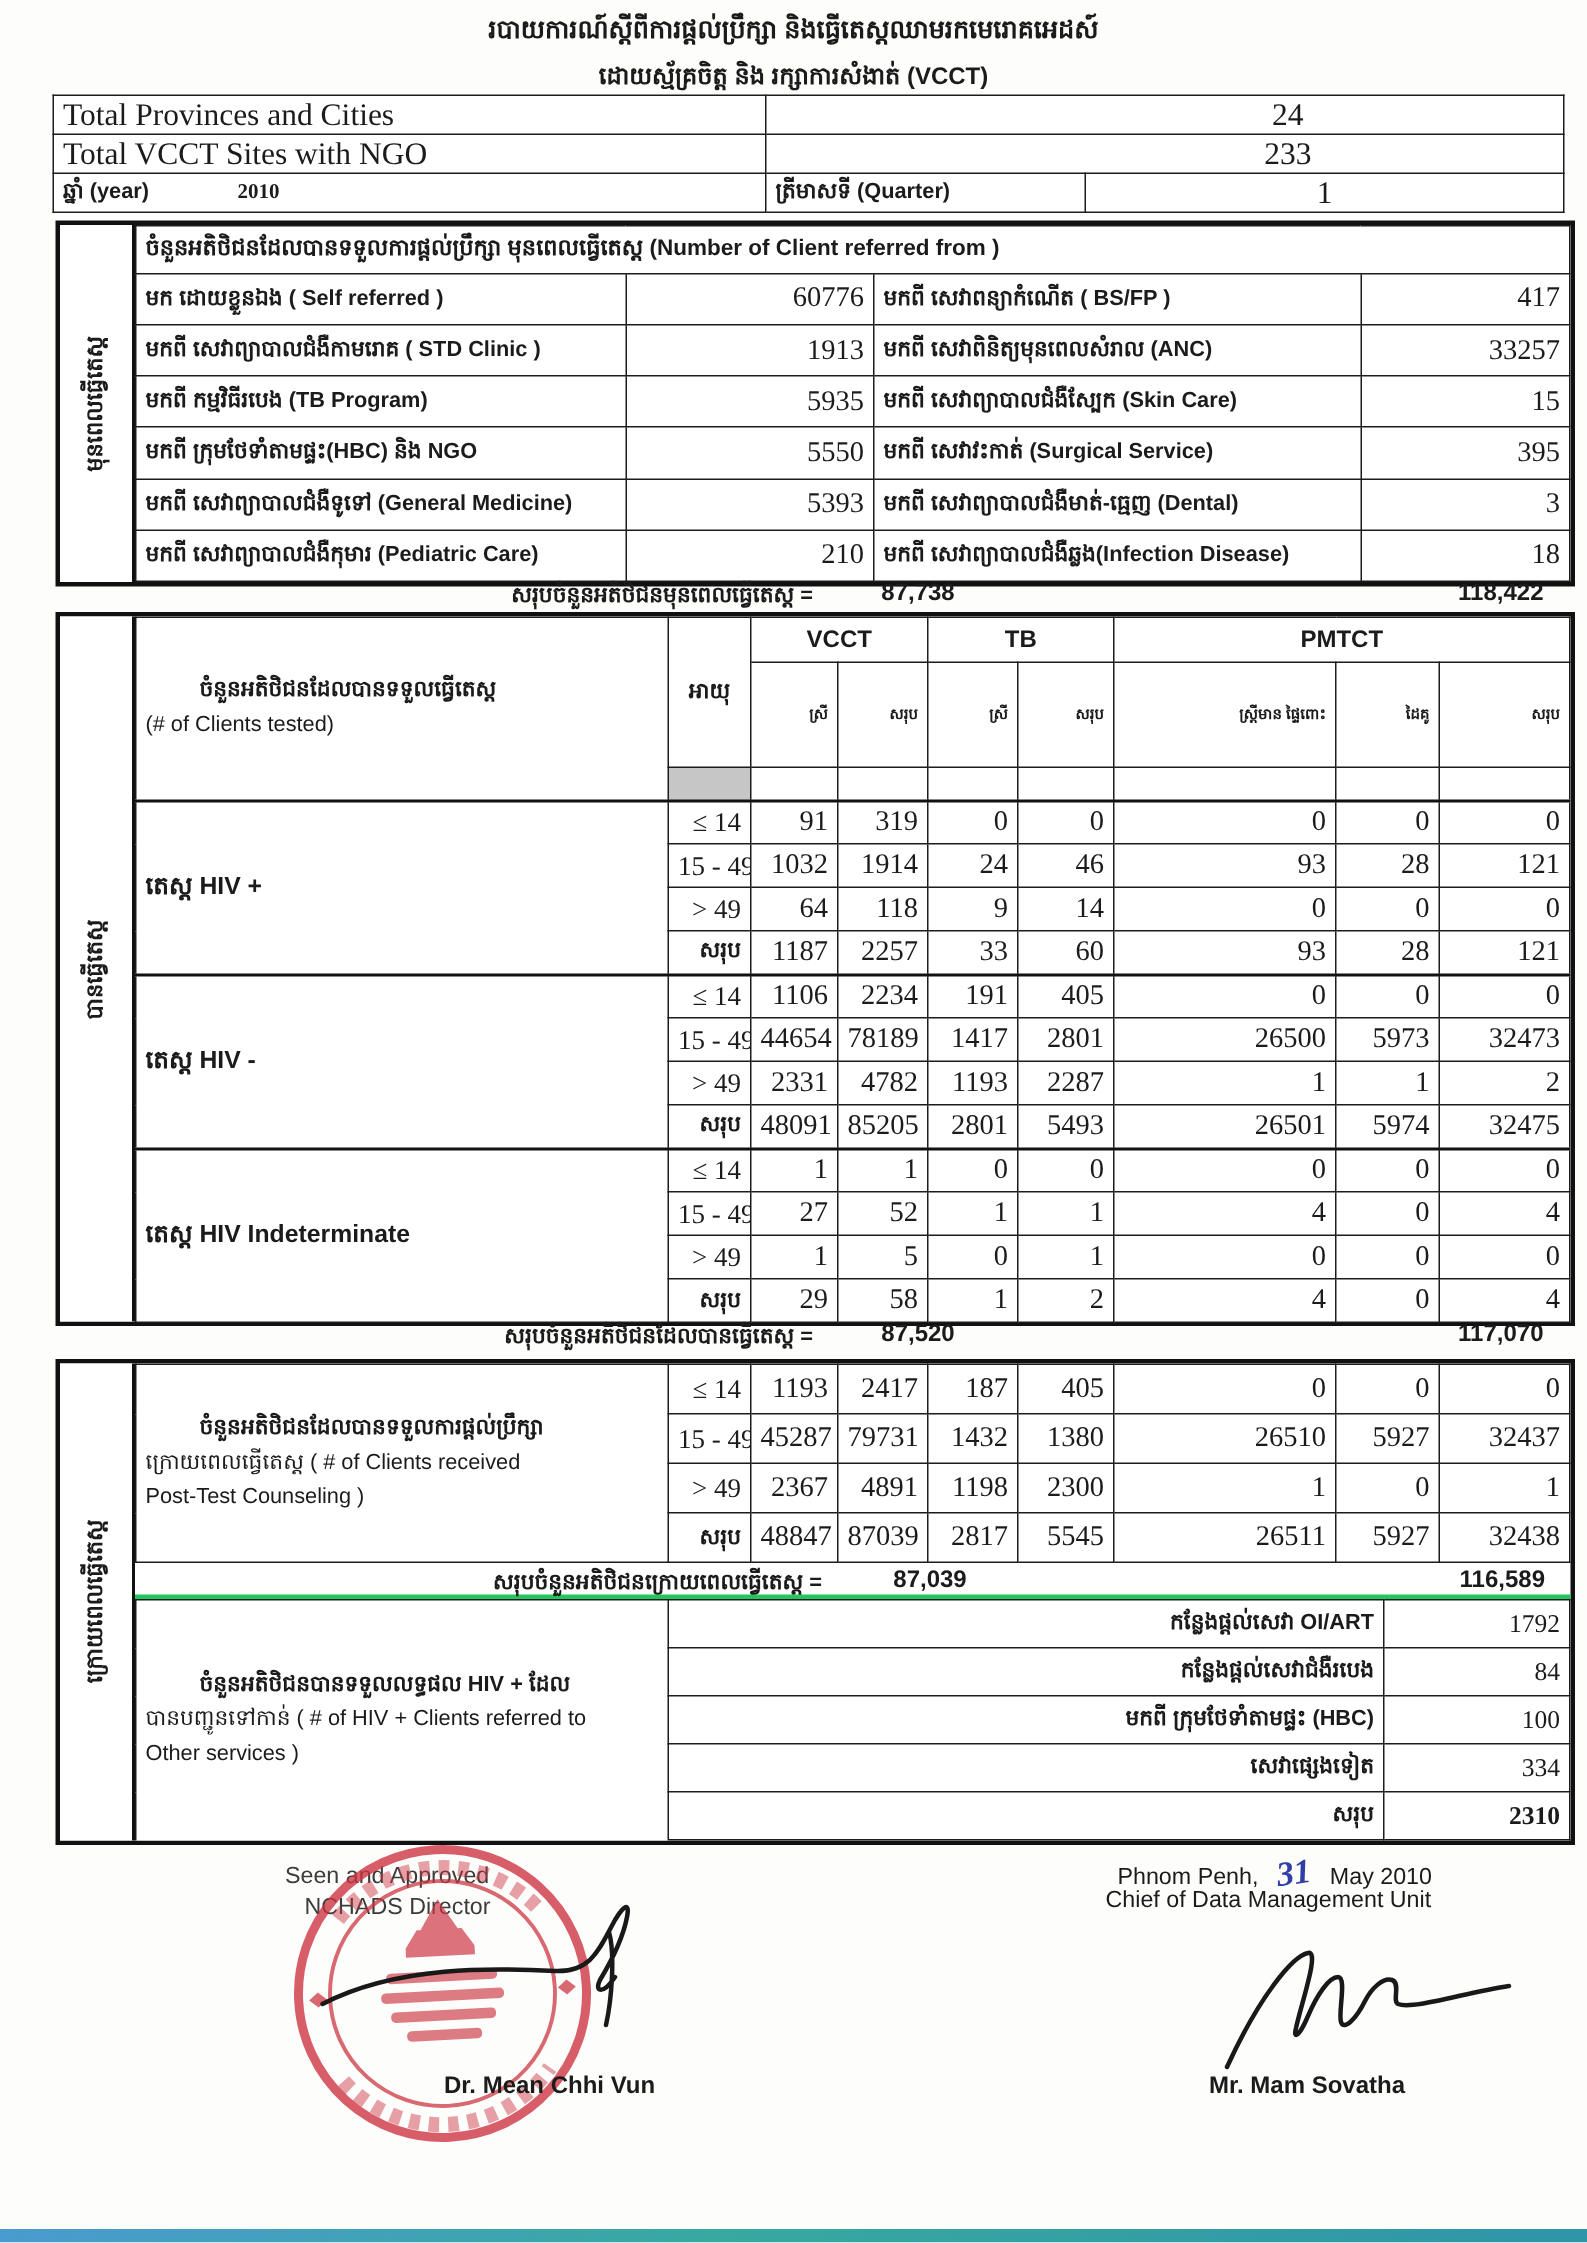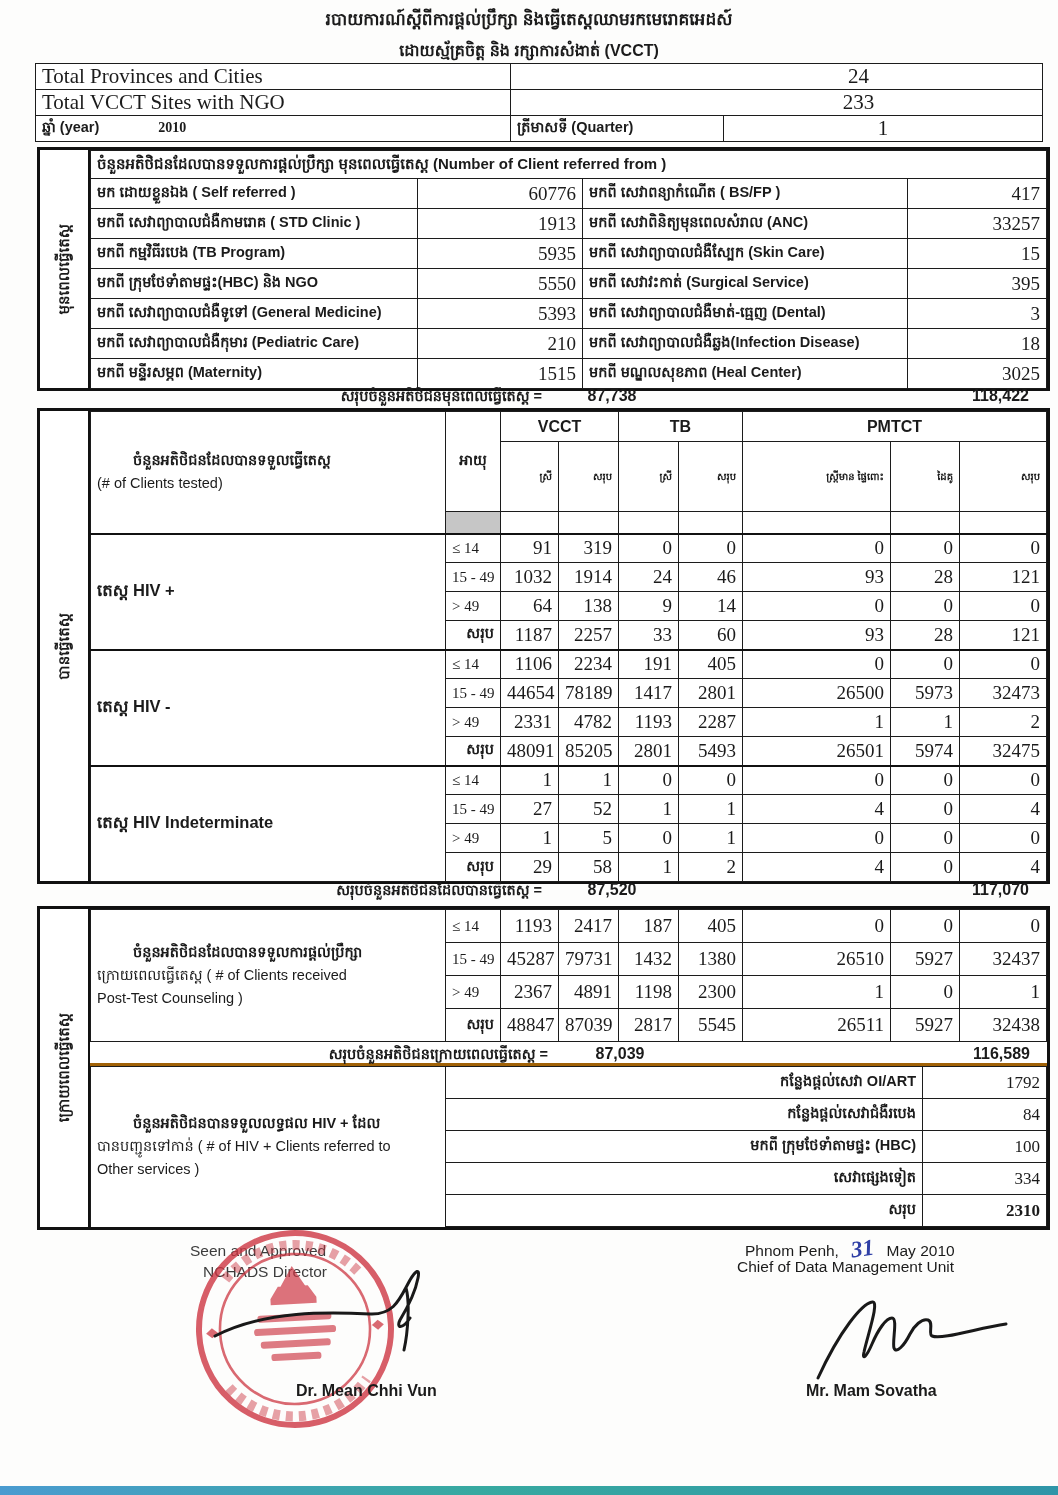--- a/index.html
+++ b/index.html
@@ -28,21 +28,21 @@
   .vtext{writing-mode:vertical-rl;transform:rotate(180deg);font-weight:bold;font-size:15px;white-space:nowrap;}
   .content{flex:1;display:flex;flex-direction:column;}
 
   .kh{font-weight:bold;font-size:14.5px;}
   .hdr{font-weight:bold;font-size:15px;}
   .num{text-align:right;font-family:"Liberation Serif",serif;font-size:19px;padding-right:7px;}
   .gh{font-weight:bold;font-size:16px;text-align:center;}
   .sh{font-weight:bold;font-size:10px;text-align:right;white-space:normal;line-height:1.15;}
   .gray{background:#c6c6c6;}
   .group-lbl{font-weight:bold;font-size:16.5px;padding-left:22px;}
-  .age{text-align:left;font-family:"Liberation Serif",serif;font-size:15px;}
+  .age{text-align:right;font-family:"Liberation Serif",serif;font-size:18px;}
   .age-sum{font-weight:bold;font-size:14.5px;text-align:right;padding-right:8px;}
   .lblcell{white-space:normal;line-height:1.6;font-size:14.5px;padding:6px 8px;}
   .lblcell .bold{font-weight:bold;margin-left:36px;}
   .ref-lbl{text-align:right;font-weight:bold;font-size:14.5px;padding-right:12px;}
 
   .trow{position:absolute;height:24px;}
   .trow .lab{position:absolute;left:0;width:505px;text-align:right;font-weight:bold;font-size:14.5px;}
   .trow .v1{position:absolute;left:515px;width:120px;text-align:center;font-weight:bold;font-size:16px;}
   .trow .v2{position:absolute;left:880px;width:112px;text-align:right;font-weight:bold;font-size:16px;}
 
@@ -129,26 +129,20 @@
       <td class="kh">មកពី សេវាព្យាបាលជំងឺទូទៅ (General Medicine)</td>
       <td class="num">5393</td>
       <td class="kh">មកពី សេវាព្យាបាលជំងឺមាត់-ធ្មេញ (Dental)</td>
       <td class="num">3</td>
     </tr>
     <tr style="height:30px;">
       <td class="kh">មកពី សេវាព្យាបាលជំងឺកុមារ (Pediatric Care)</td>
       <td class="num">210</td>
       <td class="kh">មកពី សេវាព្យាបាលជំងឺឆ្លង(Infection Disease)</td>
       <td class="num">18</td>
-    </tr>
-    <tr style="height:30px;">
-      <td class="kh">មកពី មន្ទីរសម្ភព (Maternity)</td>
-      <td class="num">1515</td>
-      <td class="kh">មកពី មណ្ឌលសុខភាព (Heal Center)</td>
-      <td class="num">3025</td>
     </tr>
   </tbody>
     </table>
 </div>
 
 <div class="trow" style="left:37px;top:387px;width:1007px;">
   <span class="lab">សរុបចំនួនអតិថិជនមុនពេលធ្វើតេស្ត =</span>
   <span class="v1">87,738</span>
   <span class="v2">118,422</span>
 </div>
@@ -217,21 +211,21 @@
           <td class="num">1914</td>
       <td class="num">24</td>
           <td class="num">46</td>
       <td class="num">93</td>
           <td class="num">28</td>
       <td class="num">121</td>
     </tr>
     <tr style="height:29px;">
       <td class="age">&gt; 49</td>
       <td class="num">64</td>
-          <td class="num">138</td>
+          <td class="num">118</td>
       <td class="num">9</td>
           <td class="num">14</td>
       <td class="num">0</td>
           <td class="num">0</td>
       <td class="num">0</td>
     </tr>
     <tr style="height:29px;">
       <td class="age-sum">សរុប</td>
       <td class="num">1187</td>
           <td class="num">2257</td>
@@ -394,21 +388,21 @@
             <td class="num">87039</td>
         <td class="num">2817</td>
             <td class="num">5545</td>
         <td class="num">26511</td>
             <td class="num">5927</td>
         <td class="num">32438</td>
       </tr>
     </tbody>
       </table>
 
-    <div style="position:relative;height:26px;border-bottom:3px solid #a16207;">
+    <div style="position:relative;height:26px;border-bottom:3px solid #22c55e;">
       <span style="position:absolute;left:0;width:458px;text-align:right;top:3px;" class="kh">សរុបចំនួនអតិថិជនក្រោយពេលធ្វើតេស្ត =</span>
       <span style="position:absolute;left:470px;width:120px;text-align:center;top:3px;font-weight:bold;font-size:16px;">87,039</span>
       <span style="position:absolute;left:830px;width:110px;text-align:right;top:3px;font-weight:bold;font-size:16px;">116,589</span>
     </div>
 
     <table class="grid" style="width:956px;height:160px;">
       <colgroup>
           <col style="width:355px">
           <col style="width:477px">
           <col style="width:124px">

